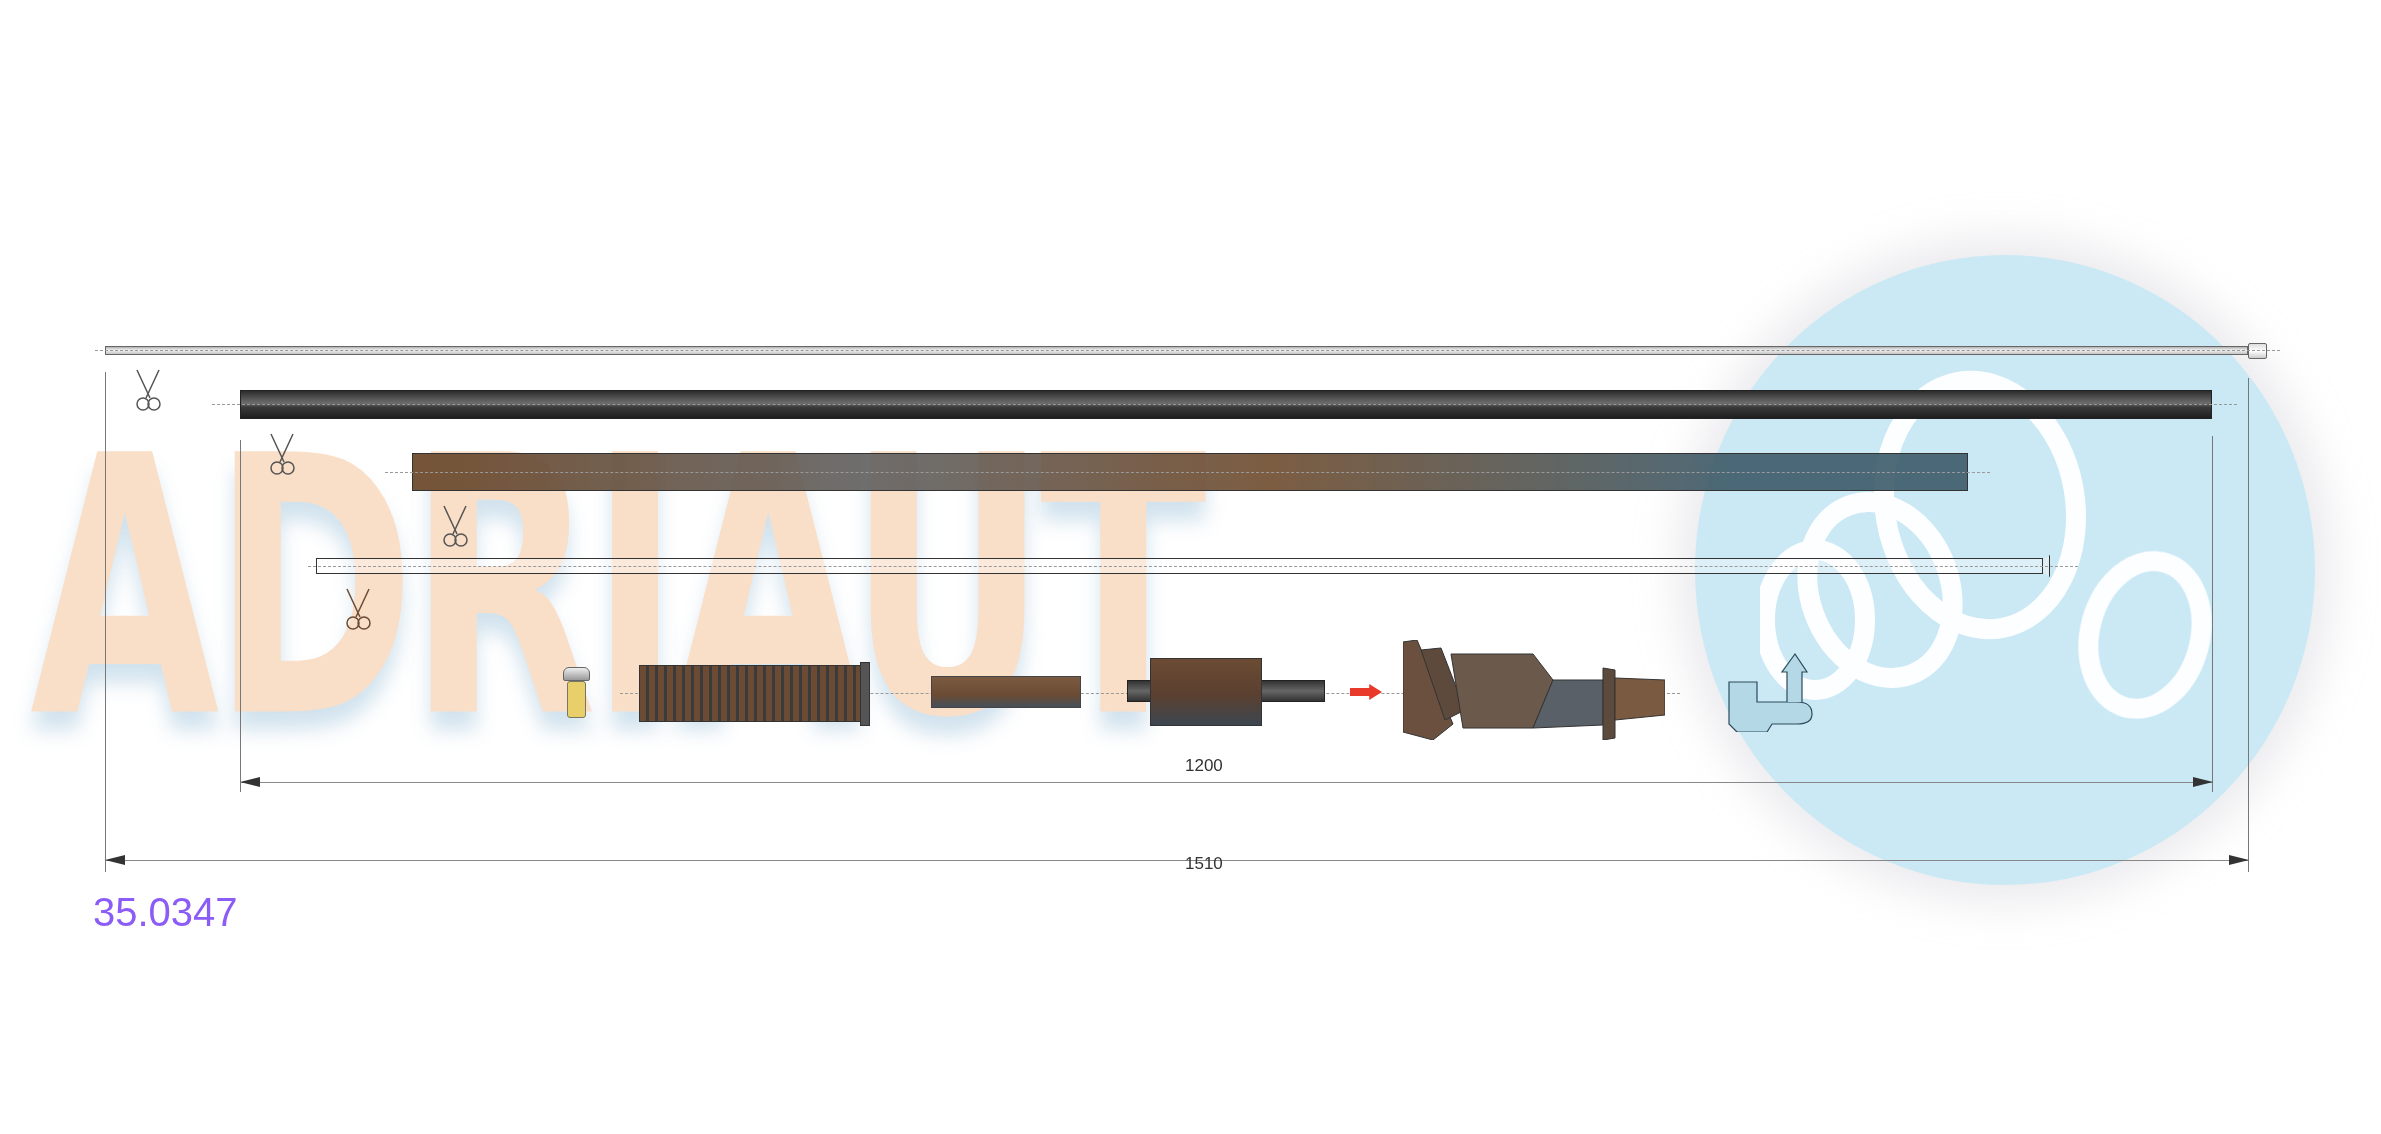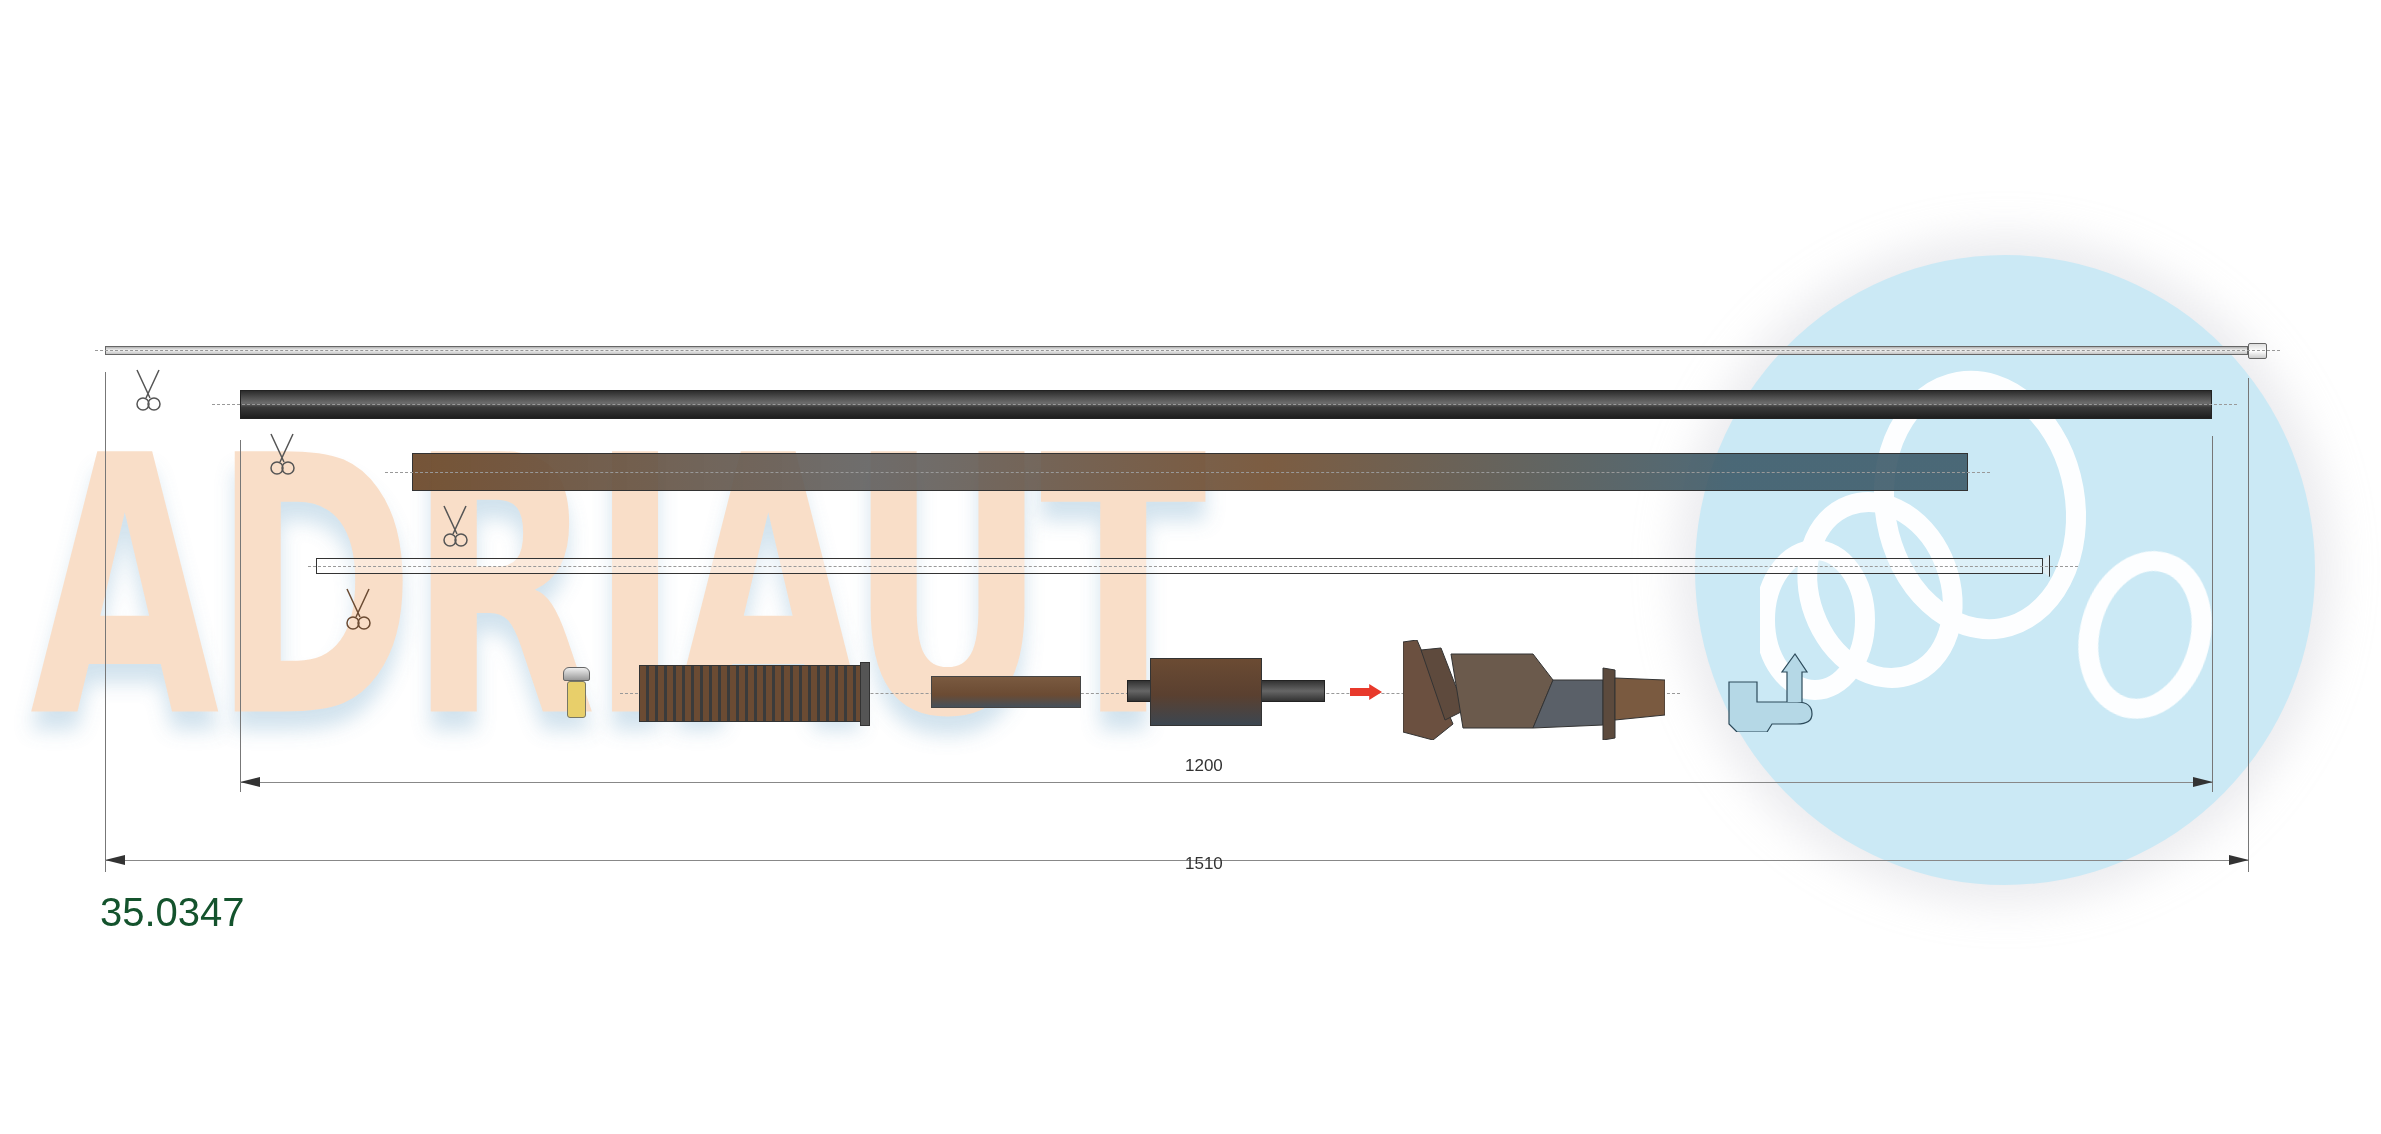--- a/index.html
+++ b/index.html
@@ -22,21 +22,21 @@
   .tube { position:absolute; left:316px; top:558px; width:1727px; height:16px;
     background:rgba(255,255,255,0.35); border:1.5px solid #333; box-sizing:border-box; }
   .tube-end { position:absolute; left:2042px; top:555px; width:8px; height:22px;
     border:1.5px solid #333; box-sizing:border-box; clip-path:polygon(0 25%,100% 0,100% 100%,0 75%); background:#e0eef4; }
   .dash { position:absolute; height:0; border-top:1px dashed #999; }
   .vline { position:absolute; width:0; border-left:1px solid #777; }
   .dimline { position:absolute; height:0; border-top:1.5px solid #888; }
   .arrow-l { position:absolute; width:0; height:0; border-top:5px solid transparent; border-bottom:5px solid transparent; border-right:20px solid #333; }
   .arrow-r { position:absolute; width:0; height:0; border-top:5px solid transparent; border-bottom:5px solid transparent; border-left:20px solid #333; }
   .dim-label { position:absolute; font-size:17px; color:#333;margin-left:17px; }
-  .part-no { position:absolute; left:100px; top:890px; font-size:40px; color:#14532d; }
+  .part-no { position:absolute; left:93px; top:890px; font-size:40px; color:#8b5cf6; }
   .scissors { position:absolute; width:30px; height:44px; }
   .screw-head { position:absolute; left:563px; top:667px; width:27px; height:14px; background:linear-gradient(#eee,#999); border:1px solid #666; border-radius:6px 6px 2px 2px; box-sizing:border-box; }
   .screw-body { position:absolute; left:567px; top:681px; width:19px; height:37px; background:#e8cf6a; border:1px solid #776; border-radius:3px; box-sizing:border-box; }
   .bellows { position:absolute; left:639px; top:665px; width:222px; height:57px;
     background:repeating-linear-gradient(90deg,#6b4b33 0 6px,#3b3b3b 6px 9px); border:1px solid #333; box-sizing:border-box; }
   .bellows-flange { position:absolute; left:860px; top:662px; width:10px; height:64px; background:#555; border:1px solid #333; box-sizing:border-box; }
   .sleeve { position:absolute; left:931px; top:676px; width:150px; height:32px; background:linear-gradient(#7a5a40,#6b4b33 60%,#45505a); border:1px solid #444; box-sizing:border-box; }
   .conn-shaft { position:absolute; left:1127px; top:680px; width:198px; height:22px; background:linear-gradient(#333,#666,#333); border:1px solid #222; box-sizing:border-box; }
   .conn-body { position:absolute; left:1150px; top:658px; width:112px; height:68px; background:linear-gradient(#6b4b33,#5a4030 55%,#3c4650); border:1px solid #333; box-sizing:border-box; }
   .red-arrow { position:absolute; left:1350px; top:684px; width:32px; height:16px; background:#e8392b;

